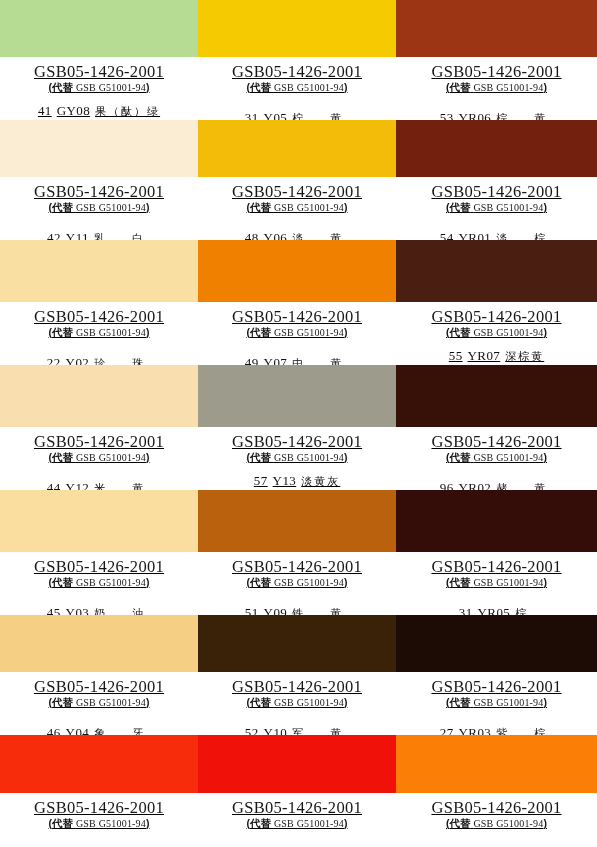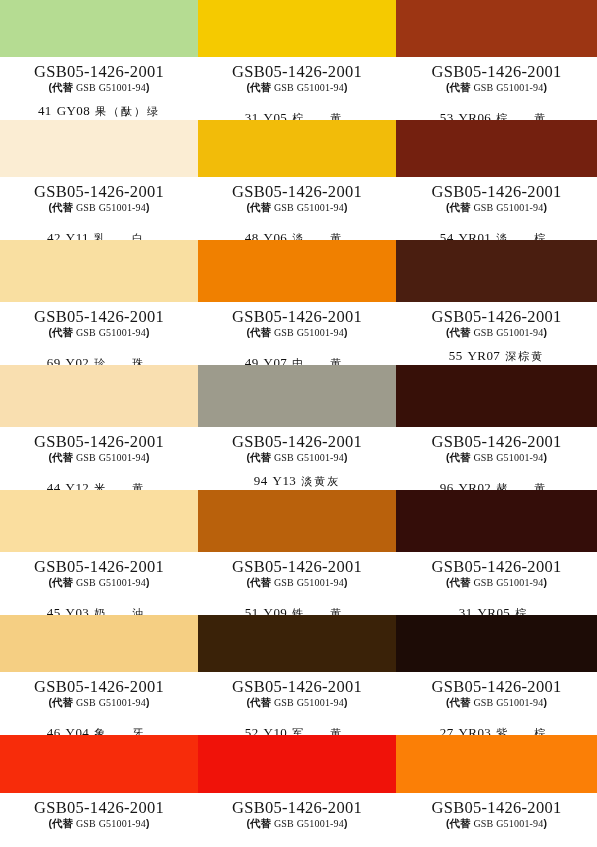--- a/index.html
+++ b/index.html
@@ -19,20 +19,21 @@
     display: grid;
     grid-template-columns: 198px 198px 201px;
     grid-template-rows: 120px 120px 125px 125px 125px 120px 112px;
   }
   .cell {
     position: relative;
     overflow: hidden;
     background: #ffffff;
     display: flex;
     flex-direction: column;
+    text-decoration: underline;
   }
   .swatch {
     width: 100%;
     height: 57px;
     flex: 0 0 57px;
   }
   .row-r3 .swatch, .row-r4 .swatch, .row-r5 .swatch { flex-basis: 62px; height: 62px; }
   .row-r7 .swatch { flex-basis: 58px; height: 58px; }
   .labels {
     flex: 1 1 auto;
@@ -165,21 +166,21 @@
           <span class="cn wide">淡　棕</span>
         </div>
       </div>
     </div>
     <div class="cell row-r3">
       <div class="swatch" style="background: rgb(249, 223, 161);"></div>
       <div class="labels">
         <div class="std-code">GSB05-1426-2001</div>
         <div class="sub-code"><span>(</span><span>代替</span> <span class="en">GSB G51001-94</span><span>)</span></div>
         <div class="name-line">
-          <span class="num">69</span>
+          <span class="num">22</span>
           <span class="num">Y02</span>
           <span class="cn wide">珍　珠</span>
         </div>
       </div>
     </div>
     <div class="cell row-r3">
       <div class="swatch" style="background: rgb(240, 128, 0);"></div>
       <div class="labels">
         <div class="std-code">GSB05-1426-2001</div>
         <div class="sub-code"><span>(</span><span>代替</span> <span class="en">GSB G51001-94</span><span>)</span></div>
@@ -213,21 +214,21 @@
           <span class="cn wide">米　黄</span>
         </div>
       </div>
     </div>
     <div class="cell row-r4">
       <div class="swatch" style="background: rgb(157, 155, 140);"></div>
       <div class="labels">
         <div class="std-code">GSB05-1426-2001</div>
         <div class="sub-code"><span>(</span><span>代替</span> <span class="en">GSB G51001-94</span><span>)</span></div>
         <div class="name-line">
-          <span class="num">94</span>
+          <span class="num">57</span>
           <span class="num">Y13</span>
           <span class="cn tight">淡黄灰</span>
         </div>
       </div>
     </div>
     <div class="cell row-r4">
       <div class="swatch" style="background: rgb(55, 16, 8);"></div>
       <div class="labels">
         <div class="std-code">GSB05-1426-2001</div>
         <div class="sub-code"><span>(</span><span>代替</span> <span class="en">GSB G51001-94</span><span>)</span></div>

